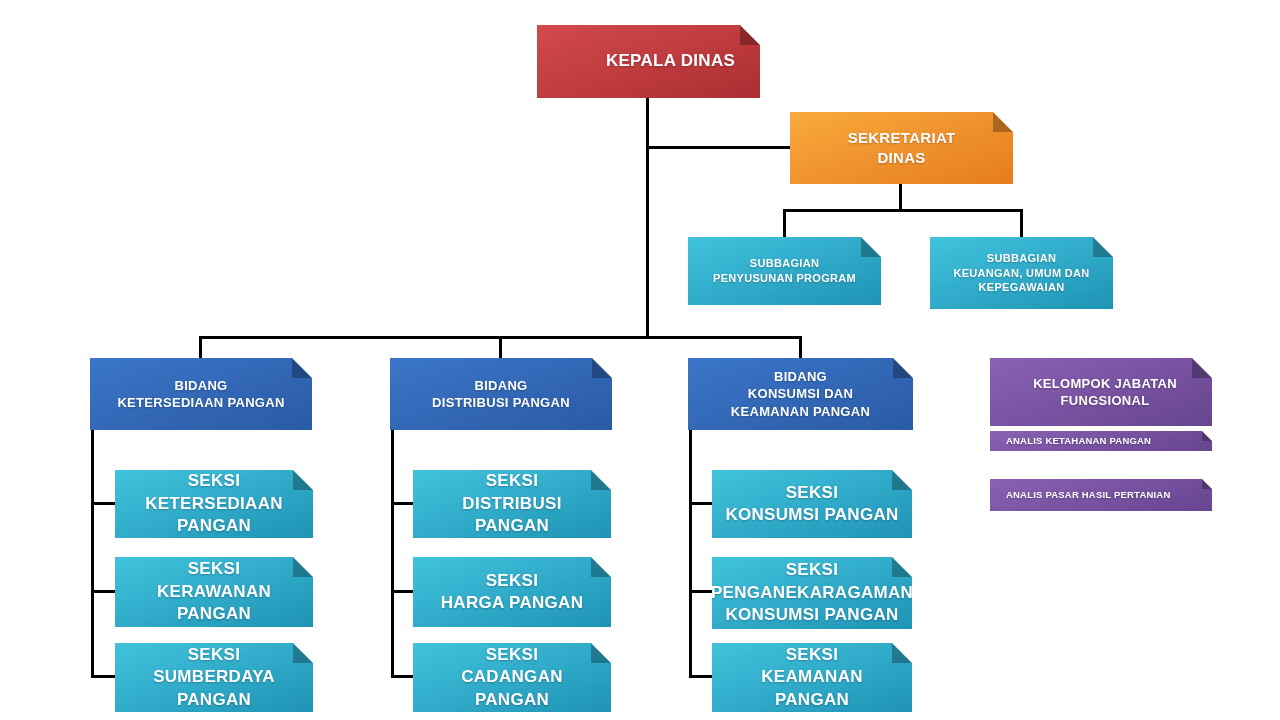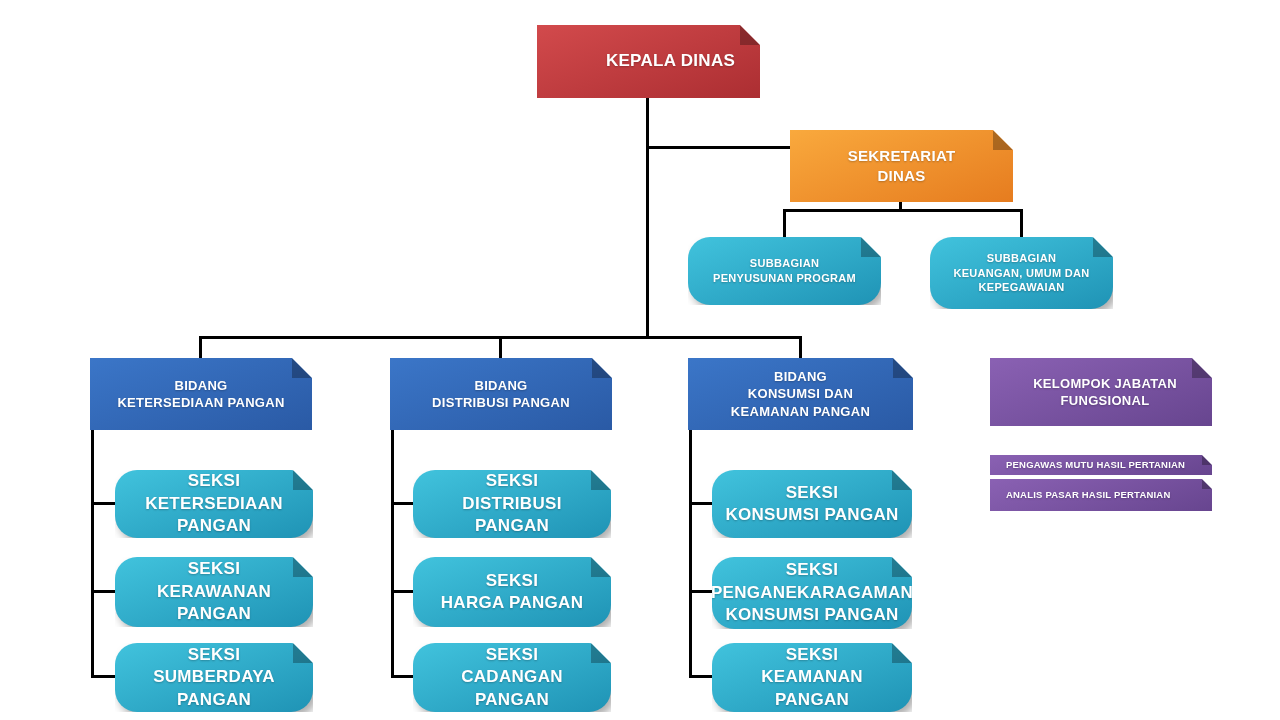--- a/index.html
+++ b/index.html
@@ -16,22 +16,22 @@
   .node { position:absolute; display:flex; align-items:center; justify-content:center;
     text-align:center; color:#fff; font-weight:bold;
     clip-path:polygon(0 0, calc(100% - 20px) 0, 100% 20px, 100% 100%, 0 100%);
     filter:drop-shadow(4px 5px 4px rgba(0,0,0,0.32)); }
   .node::after { content:""; position:absolute; top:0; right:0; width:20px; height:20px;
     background:rgba(0,0,0,0.28); clip-path:polygon(0 0, 100% 100%, 0 100%); }
   .label { white-space:pre-line; line-height:1.32; letter-spacing:.3px; padding:4px 10px;
     text-shadow:0 1px 2px rgba(0,0,0,0.25); }
 
   .red    { background:linear-gradient(160deg,#d24a4c 0%,#ac2e32 100%);padding-left:44px; }
-  .orange { background:linear-gradient(160deg,#f9a93d 0%,#e67c1f 100%);margin-top:18px; }
-  .teal   { background:linear-gradient(160deg,#41c3dd 0%,#1f93b5 100%);border-radius:22px; }
+  .orange { background:linear-gradient(160deg,#f9a93d 0%,#e67c1f 100%); }
+  .teal   { background:linear-gradient(160deg,#41c3dd 0%,#1f93b5 100%); }
   .blue   { background:linear-gradient(160deg,#3b76c8 0%,#2a5aa5 100%); }
   .purple { background:linear-gradient(160deg,#8a61b3 0%,#67458f 100%);padding-left:8px; }
 
   
   .bar { clip-path:polygon(0 0, calc(100% - 10px) 0, 100% 10px, 100% 100%, 0 100%);
     justify-content:flex-start; }
   .bar::after { width:10px; height:10px; }
   .bar .label { padding:2px 8px; letter-spacing:.2px; }
 
   .fs17{font-size:17px} .fs15{font-size:15px} .fs13{font-size:13px}
@@ -104,22 +104,22 @@
     <span class="label">BIDANG
 KONSUMSI DAN
 KEAMANAN PANGAN</span>
   </div>
 
   <div class="node purple fs13" style="left:990px;top:358px;width:222px;height:68px;">
     <span class="label">KELOMPOK JABATAN
 FUNGSIONAL</span>
   </div>
 
-  <div class="node purple bar fs95" style="left:990px;top:455px;width:222px;height:20px;">
-    <span class="label">PENGAWAS MUTU HASIL PERTANIAN</span>
+  <div class="node purple bar fs95" style="left:990px;top:431px;width:222px;height:20px;">
+    <span class="label">ANALIS KETAHANAN PANGAN</span>
   </div>
   <div class="node purple bar fs95" style="left:990px;top:479px;width:222px;height:32px;">
     <span class="label">ANALIS PASAR HASIL PERTANIAN</span>
   </div>
 
   <div class="node teal fs115" style="left:115px;top:470px;width:198px;height:68px;">
     <span class="label">SEKSI KETERSEDIAAN
 PANGAN</span>
   </div>
   <div class="node teal fs115" style="left:115px;top:557px;width:198px;height:70px;">

